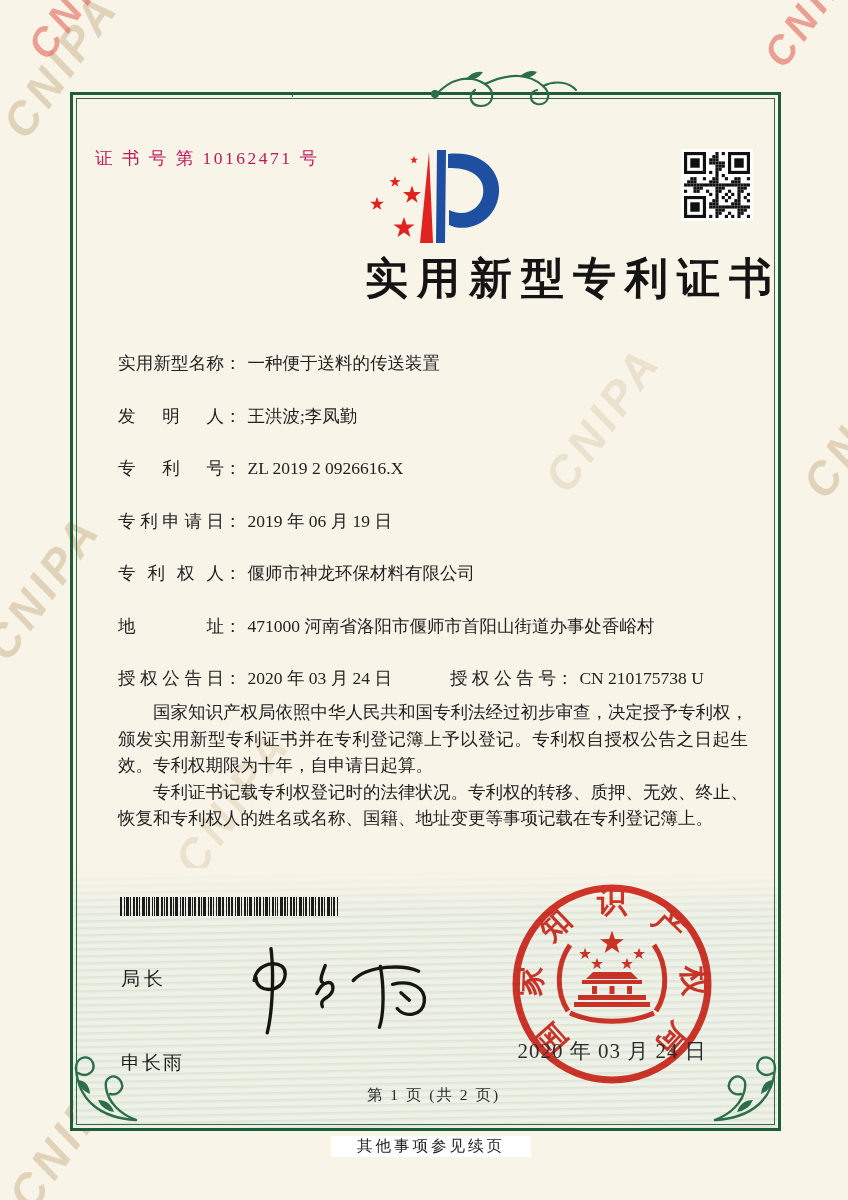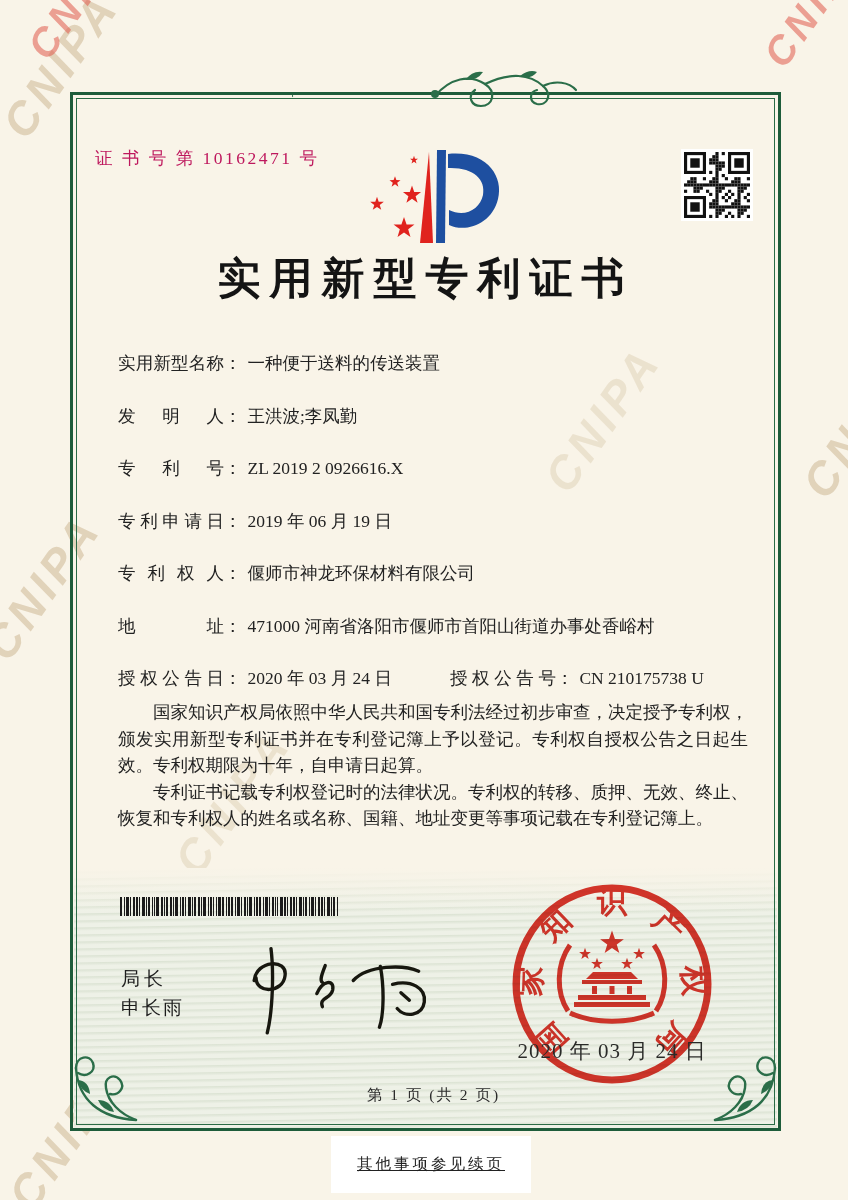--- a/index.html
+++ b/index.html
@@ -37,53 +37,52 @@
   }
   .orn { position:absolute; pointer-events:none; }
   
   .certno {
     position:absolute; left:95px; top:146px; font-size:17.5px; color:#be185d;
     letter-spacing:2.5px;
   }
   .logo { position:absolute; left:352px; top:140px; }
   .qr { position:absolute; left:681px; top:149px; background:#fff; padding:3px; }
   .title {
-    position:absolute; left:70px; top:250px; width:711px; text-align:center;
+    position:absolute; left:70px; top:250px; width:711px; text-align:right;
     font-size:43px; font-weight:700; color:#141414; letter-spacing:9px;
   }
   
   .fields { position:absolute; left:118px; top:351px; width:640px; }
   .frow { margin-bottom:28.5px; font-size:17.5px; color:#222; white-space:nowrap; }
   .flabel {
     display:inline-block; width:106px; text-align:justify; text-align-last:justify;
     vertical-align:bottom;
   }
   .fcolon { margin-right:6px; }
   .grant2 { margin-left:58px; }
   
   .paras {
     position:absolute; left:118px; top:699px; width:630px; font-size:17.5px;
     line-height:26.6px; color:#222; text-align:justify;
   }
   .paras p { text-indent:2em; }
   
   .barcode { position:absolute; left:120px; top:897px; }
   .sig-title { position:absolute; left:121px; top:966px; font-size:19px; color:#1d1d1d; letter-spacing:4px;font-family:Liberation Serif, serif; }
-  .sig-name  { position:absolute; left:121px; top:995px; font-size:19px; color:#1d1d1d; letter-spacing:2px; }
+  .sig-name  { position:absolute; left:121px; top:1050px; font-size:19px; color:#1d1d1d; letter-spacing:2px; }
   .signature { position:absolute; left:228px; top:938px; }
   .seal { position:absolute; left:505px; top:877px; mix-blend-mode:multiply; }
   .page-footer {
     position:absolute; left:70px; top:1085px; width:711px; text-align:center;
     font-size:15.5px; color:#2b2b2b; letter-spacing:2px;padding-left:16px;
   }
   .note {
     position:absolute; left:331px; top:1136px; background:#ffffff;
-    padding:18px 26px; font-size:15.5px; color:#222; letter-spacing:3px;
+    padding:0 26px; font-size:15.5px; color:#222; letter-spacing:3px;
     white-space:nowrap;
-    text-decoration:underline;
   }
   .seal-ring-text { font-family:"Liberation Serif","DejaVu Serif",serif; font-weight:700; }
 </style>
 </head>
 <body>
 
 <div class="page">
 
   <div class="wm" style="left:-22px; top:38px;">CNIPA</div>
   <div class="wm red" style="left:6px; top:-28px; font-size:40px;">CNIPA</div>

